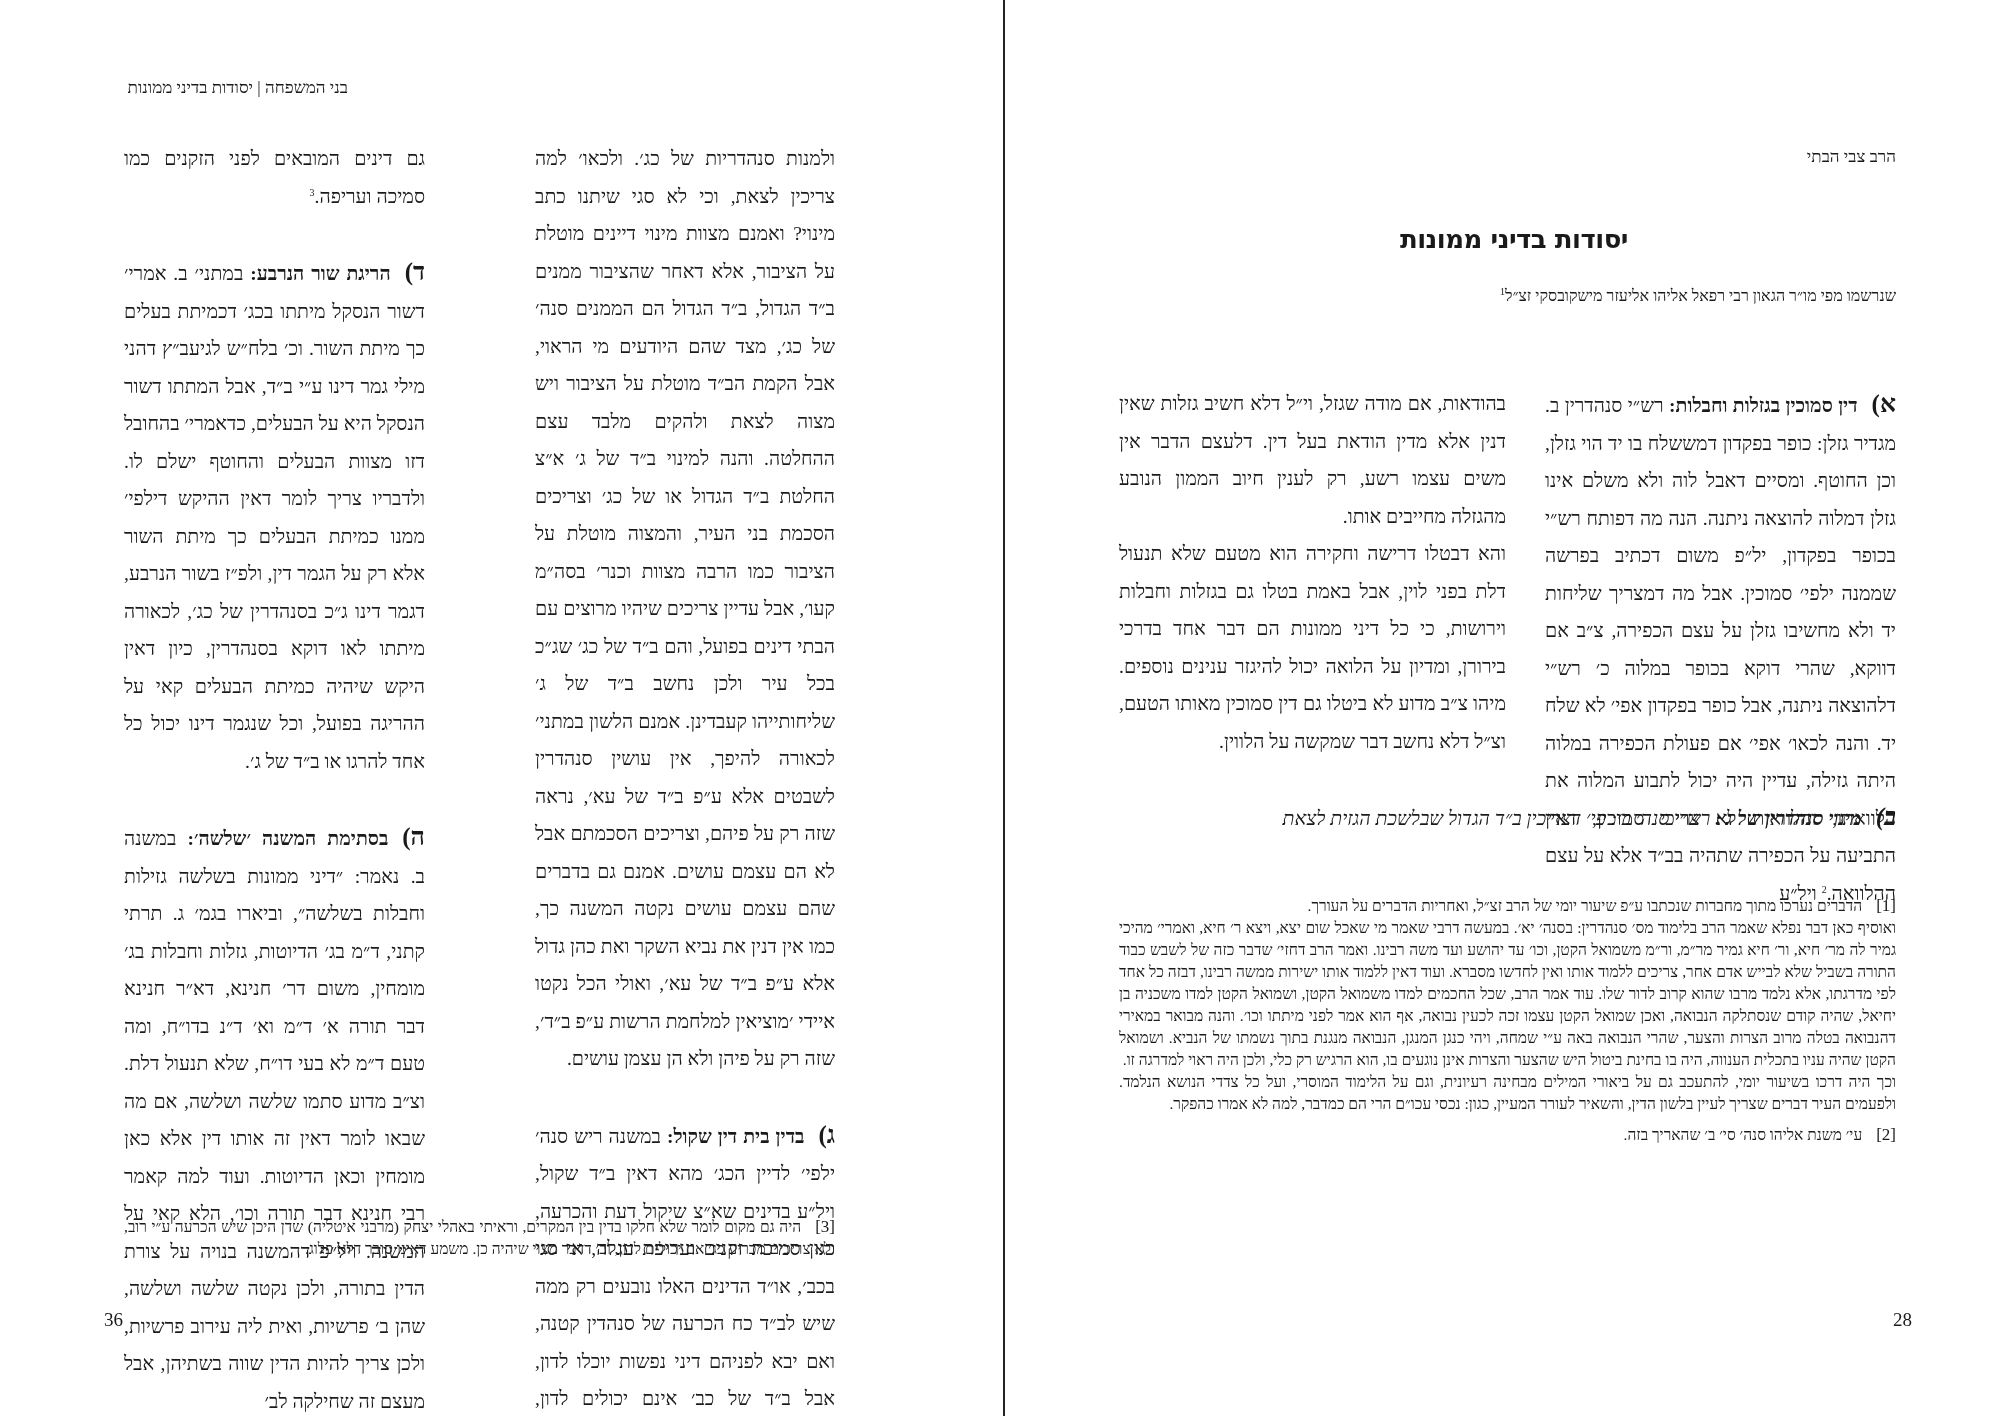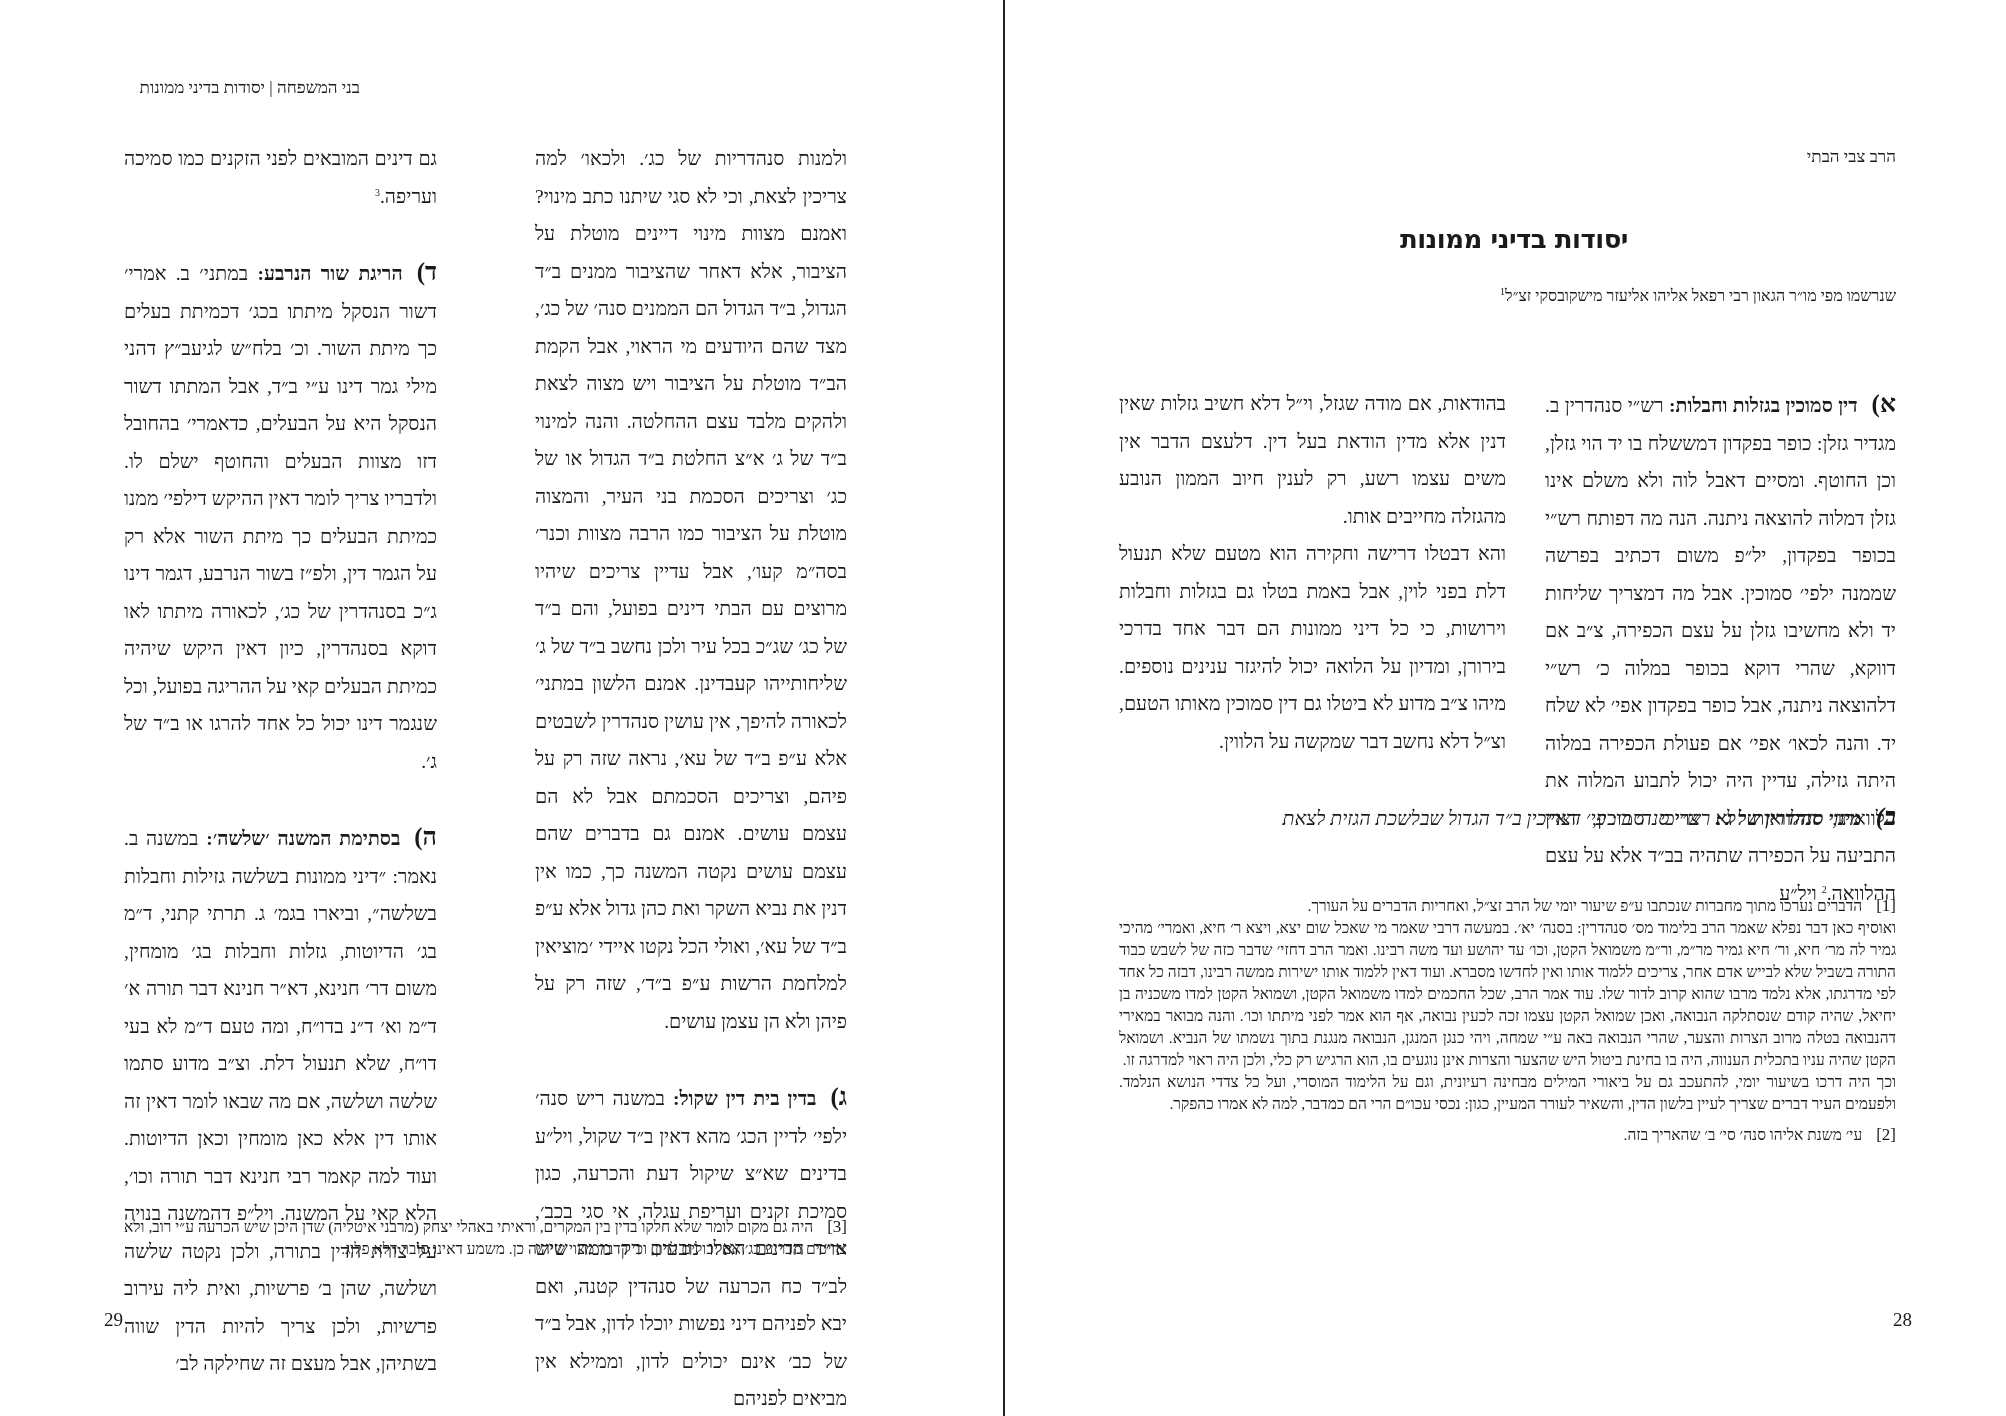--- a/index.html
+++ b/index.html
@@ -1,19 +1,19 @@
 <!DOCTYPE html>
 <html><head>
   <meta charset="utf-8">
   <style>
     html, body { margin: 0; padding: 0; background: #ffffff; }
     body { width: 2006px; height: 1416px; position: relative; overflow: hidden;
            font-family: "Liberation Serif", "DejaVu Serif", serif; color: #1a1a1a; }
     .page { position: absolute; top: 0; height: 1416px; }
-    .page-left { left: 0; width: 928px; padding-left: 12px; }
+    .page-left { left: 0; width: 928px; }
     .page-right { left: 1005px; width: 1001px; }
     .gutter { position: absolute; left: 1003px; top: 0; width: 2px; height: 1416px; background: #222; }
 
     .running-head { position: absolute; direction: rtl; font-size: 17px; white-space: nowrap; }
     .page-left .running-head { right: 580px; top: 78px; }
     .page-right .running-head { right: 110px; top: 147px; }
 
     .col { position: absolute; direction: rtl; text-align: justify; text-align-last: right;
            font-size: 19.5px; line-height: 37.5px; }
     .col p { margin: 0; }
@@ -75,21 +75,21 @@
       <span>במשנה ב. נאמר: ״דיני ממונות בשלשה גזילות וחבלות בשלשה״, וביארו בגמ׳ ג. תרתי קתני, ד״מ בג׳ הדיוטות, גזלות וחבלות בג׳ מומחין, משום דר׳ חנינא, דא״ר חנינא דבר תורה א׳ ד״מ וא׳ ד״נ בדו״ח, ומה טעם ד״מ לא בעי דו״ח, שלא תנעול דלת. וצ״ב מדוע סתמו שלשה ושלשה, אם מה שבאו לומר דאין זה אותו דין אלא כאן מומחין וכאן הדיוטות. ועוד למה קאמר רבי חנינא דבר תורה וכו׳, הלא קאי על המשנה. ויל״פ דהמשנה בנויה על צורת הדין בתורה, ולכן נקטה שלשה ושלשה, שהן ב׳ פרשיות, ואית ליה עירוב פרשיות, ולכן צריך להיות הדין שווה בשתיהן, אבל מעצם זה שחילקה לב׳</span>
     </p>
   </div>
 
   <div class="footnotes">
     <p class="fn">
       <span class="fn-num">[3]</span><span>היה גם מקום לומר שלא חלקו בדין בין המקרים, וראיתי באהלי יצחק (מרבני איטליה) שדן היכן שיש הכרעה ע״י רוב, ולא צריכים מכריע כג׳ אם יכולים לדון, וכ׳ דדבר מצוי שיהיה כן. משמע דאינו סובר דלא פלוג.</span>
     </p>
   </div>
 
-  <div class="folio">29</div>
+  <div class="folio">36</div>
 </div>
 
 <div class="gutter"></div>
 
 <div class="page page-right">
   <div class="running-head">הרב צבי הבתי</div>
 
   <div class="title">יסודות בדיני ממונות</div>
   <div class="subtitle"><span>שנרשמו מפי מו״ר הגאון רבי רפאל אליהו אליעזר מישקובסקי זצ״ל</span><sup>1</sup></div>
 

